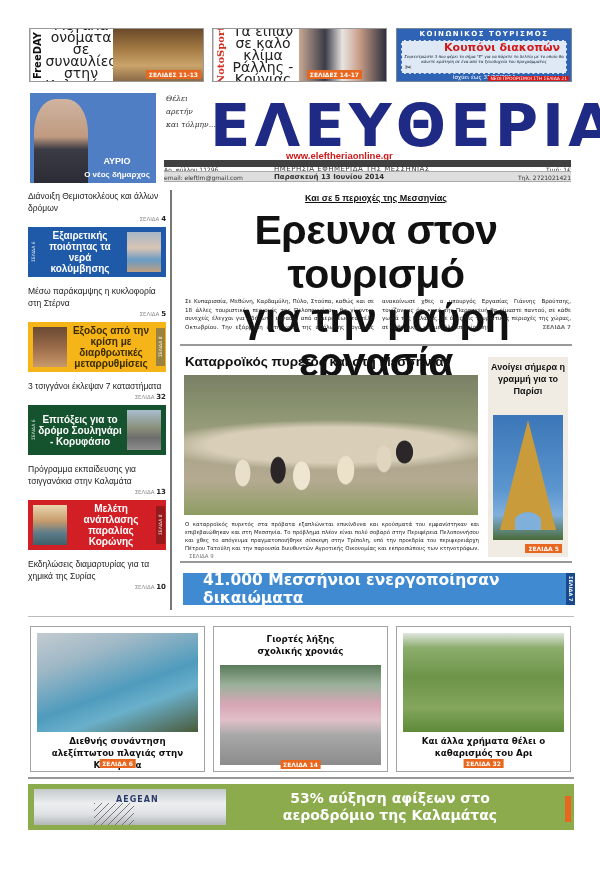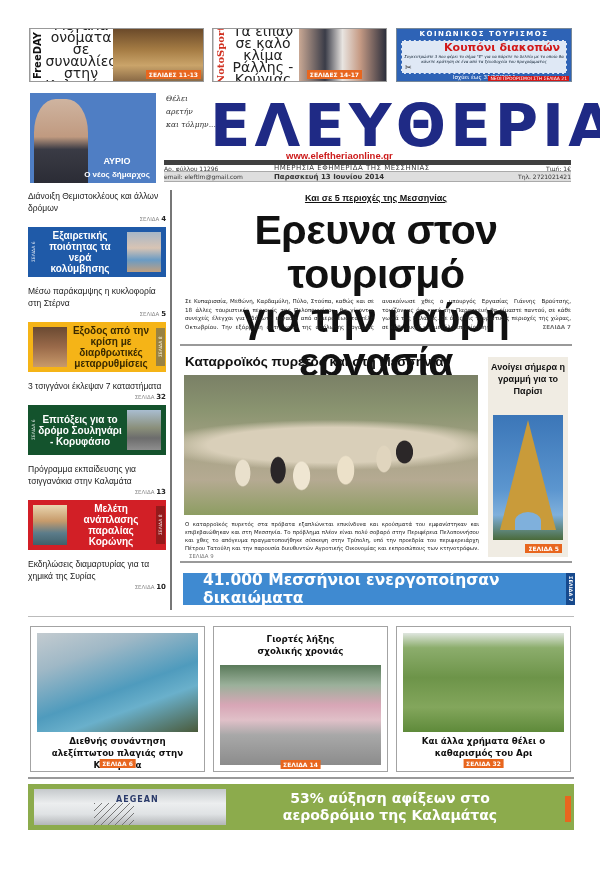--- a/index.html
+++ b/index.html
@@ -21,22 +21,22 @@
   .coupon-date { display: inline-block; background: #2e63b6; color: #fff; font-size: 5.5px; border-radius: 6px; padding: 0 6px; margin-top: 1px; }
   .coupon-foot { position: absolute; right: 2px; bottom: 0; background: #d21818; color: #fff; font-size: 4.5px; padding: 0 2px; }
 
   
   .promo-box { position: absolute; left: 30px; top: 93px; width: 126px; height: 90px; background: #4f7ec4; overflow: hidden; }
   .promo-face { position: absolute; left: 4px; top: 6px; width: 54px; height: 84px; background: linear-gradient(180deg, #cfb4a0 0%, #c09a80 45%, #3a3b45 60%, #2b2c35 100%); border-radius: 40% 40% 0 0; }
   .promo-text { position: absolute; right: 4px; top: 14px; width: 70px; text-align: center; color: #fff; font-weight: bold; font-size: 8px; line-height: 13px; font-family: "Liberation Sans", sans-serif; }
   .motto { position: absolute; left: 166px; top: 92px; font-family: "DejaVu Serif", serif; font-style: italic; font-size: 7.5px; line-height: 13px; color: #333; }
   .logo { position: absolute; left: 214px; top: 96px; font-family: "DejaVu Sans", sans-serif; font-weight: bold; font-size: 58px; letter-spacing: 4px; color: #1f2a85; line-height: 60px; transform: scaleX(1.02); }
   .site { position: absolute; left: 286px; top: 150px; font-weight: bold; font-size: 9.5px; color: #cc1a1a; font-family: "Liberation Sans", sans-serif; }
-  .mast-line1 { position: absolute; left: 164px; top: 160px; width: 407px; height: 11px; border-top: 5px solid #404040; font-size: 6px; color: #333; display: flex; align-items: center; }
-  .mast-line2 { position: absolute; left: 164px; top: 171px; width: 407px; height: 11px; background: #dedede; border-top: 1px solid #aaa; border-bottom: 1px solid #aaa; font-size: 6px; color: #333; display: flex; align-items: center; }
+  .mast-line1 { position: absolute; left: 164px; top: 160px; width: 407px; height: 11px; border-top: 7px solid #404040; font-size: 6px; color: #333; display: flex; align-items: center; }
+  .mast-line2 { position: absolute; left: 164px; top: 171px; width: 407px; height: 11px; background: #dedede; border-top: 1px solid #aaa; border-bottom: 1px solid #aaa; font-size: 6px; color: #333; display: flex; align-items: flex-end; }
 
   
   .left-col { position: absolute; left: 28px; top: 188px; width: 138px; }
   .vline { position: absolute; left: 170px; top: 190px; width: 2px; height: 420px; background: #777; }
   .brief { font-size: 8.5px; line-height: 12px; color: #222; font-family: "Liberation Sans", sans-serif; }
   .pg { text-align: right; font-size: 5.5px; color: #888; margin-top: 1px; }
   .pg b { color: #222; font-size: 7px; }
   .lbox { position: relative; height: 50px; margin: 4px 0 8px 0; overflow: hidden; }
   .lbox .txt { position: absolute; top: 0; bottom: 0; display: flex; align-items: center; justify-content: center; text-align: center; font-weight: bold; font-size: 10px; line-height: 11px; font-family: "Liberation Sans", sans-serif; }
   .lbox .tab { position: absolute; top: 6px; bottom: 6px; width: 9px; writing-mode: vertical-rl; transform: rotate(180deg); font-size: 4.5px; color: #fff; display: flex; align-items: center; justify-content: center; opacity: .85; }

